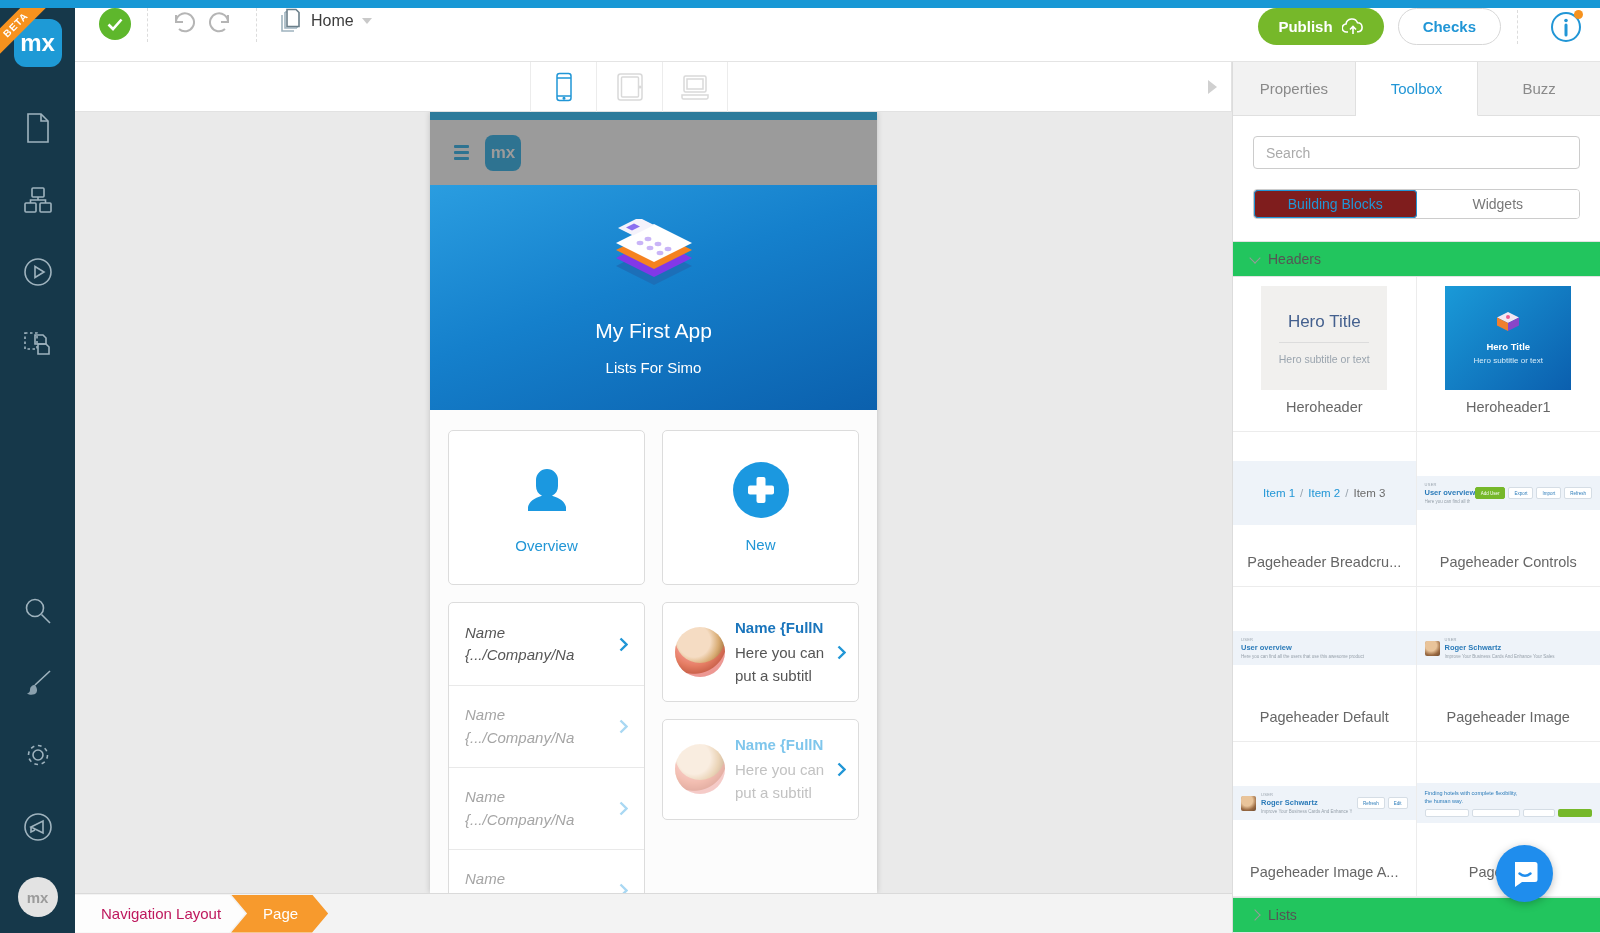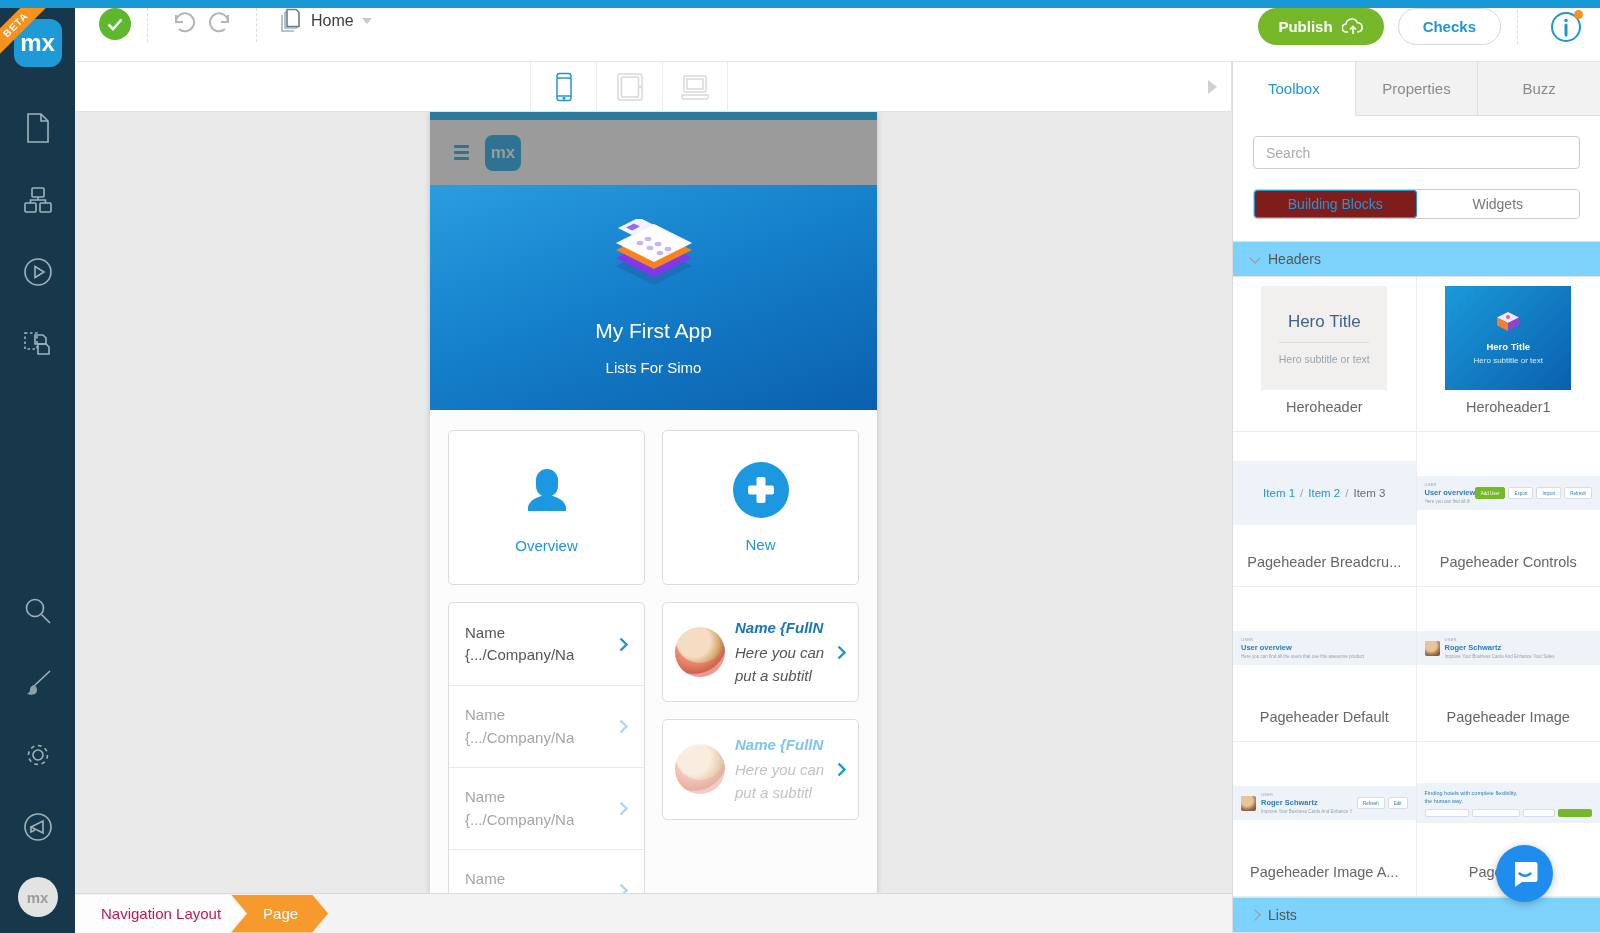--- a/index.html
+++ b/index.html
@@ -59,29 +59,29 @@
   .pcard { background:#fff; border:1px solid #dcdcdc; border-radius:5px; }
   .action-card { height:155px; display:flex; flex-direction:column; align-items:center; justify-content:center; gap:18px; cursor:pointer; }
   .action-label { color:#2196d6; font-size:15px; }
   #plus-icon { width:56px; height:56px; border-radius:50%; background:#1b98e0; position:relative; }
   #plus-icon:before, #plus-icon:after { content:""; position:absolute; background:#fff; left:50%; top:50%; transform:translate(-50%,-50%); border-radius:2px; }
   #plus-icon:before { width:26px; height:9px; }
   #plus-icon:after { width:9px; height:26px; }
   #list-card { overflow:hidden; }
   .list-row { height:82px; padding:0 16px; display:flex; align-items:center; justify-content:space-between; cursor:pointer; }
   .list-row + .list-row { border-top:1px solid #e9e9e9; }
-  .list-row .lines { font-size:15px; line-height:1.5; color:#565656; white-space:nowrap; overflow:hidden; }
+  .list-row .lines { font-size:15px; line-height:1.5; color:#565656; white-space:nowrap; overflow:hidden;font-style:italic; }
   .list-row.dim .lines { color:#a5a5a5; }
   .list-row svg { stroke:#2196d6; fill:none; stroke-width:2.4; flex-shrink:0; }
   .list-row.dim svg { stroke:#a9d8f3; }
   .profile-card { padding:14px 12px; display:flex; align-items:center; gap:10px; cursor:pointer; }
   .profile-card .avatar { width:50px; height:50px; border-radius:50%; flex-shrink:0; align-self:center;
      background:radial-gradient(circle at 38% 28%, #f5dcc3 0 34%, #d8ab72 52%, #a1713d 68%, #e8e4da 70%);
      box-shadow:inset 0 -14px 0 rgba(240,90,90,.55); }
-  .profile-card .ptext { flex:1; min-width:0;font-style:italic; }
+  .profile-card .ptext { flex:1; min-width:0; }
   .profile-card .pname { color:#1a75bc; font-weight:bold; font-size:15px; line-height:1.45; }
   .profile-card .pbody { color:#555; font-size:15px; line-height:1.55; margin-top:2px; }
   .profile-card svg { stroke:#2196d6; fill:none; stroke-width:2.4; flex-shrink:0; }
   .profile-card.dim .pname { color:#7fc6ec; }
   .profile-card.dim .pbody { color:#c2c2c2; }
   .profile-card.dim .avatar { opacity:.5; }
   #right-col2 { display:flex; flex-direction:column; gap:17px; }
 
   
   #bottom-bar { position:absolute; left:75px; top:893px; width:1157px; height:40px; background:#f3f3f3; border-top:1px solid #dadada; display:flex; align-items:center; padding-left:0; z-index:10; }
@@ -95,21 +95,21 @@
   .ptab { flex:1; display:flex; align-items:center; justify-content:center; font-size:15px; color:#8a8a8a; background:#f2f2f2; border-right:1px solid #e0e0e0; cursor:pointer; }
   .ptab:last-child { border-right:none; }
   .ptab.active { background:#fff; color:#2196d6; border-bottom:1px solid #fff; margin-bottom:-1px; }
   #toolbox-body { flex:1; overflow:hidden; display:flex; flex-direction:column; }
   #search-wrap { padding:20px 20px 0 20px; }
   #search-input { width:100%; height:33px; border:1px solid #ccc; border-radius:4px; padding:0 12px; font-size:14px; color:#444; outline:none; font-family:"Liberation Sans",sans-serif; }
   #search-input::placeholder { color:#aaa; }
   #segmented { margin:20px 20px 22px 20px; display:flex; height:33px; border:1px solid #ccc; border-radius:4px; overflow:hidden; }
   .seg { flex:1; display:flex; align-items:center; justify-content:center; font-size:14px; color:#777; background:#fff; cursor:pointer; }
   .seg.active { background:#7f1d1d; color:#2196d6; box-shadow:inset 0 0 0 1px #2196d6; border-radius:4px; }
-  .section-hdr { height:36px; background:#7dd3fc; border-top:1px solid #e2e2e2; border-bottom:1px solid #e2e2e2; display:flex; align-items:center; padding-left:18px; font-size:14px; color:#555; gap:9px; cursor:pointer; flex-shrink:0; }
+  .section-hdr { height:36px; background:#22c55e; border-top:1px solid #e2e2e2; border-bottom:1px solid #e2e2e2; display:flex; align-items:center; padding-left:18px; font-size:14px; color:#555; gap:9px; cursor:pointer; flex-shrink:0; }
   .chev { width:8px; height:8px; border-right:1.5px solid #999; border-bottom:1.5px solid #999; transform:rotate(45deg); margin-top:-3px; }
   .chev.right { transform:rotate(-45deg); margin-top:0; }
   #blocks-grid { display:grid; grid-template-columns:1fr 1fr; }
   .block-cell { height:155px; border-bottom:1px solid #ececec; display:flex; flex-direction:column; cursor:grab; overflow:hidden; background:#fff; }
   .block-cell.lcol { border-right:1px solid #ececec; }
   .thumb-area { flex:1; display:flex; align-items:center; justify-content:center; overflow:hidden; }
   .block-label { height:32px; text-align:center; font-size:14.5px; color:#666; flex-shrink:0; white-space:nowrap; overflow:hidden; }
 
   
   .hero-thumb { width:126px; height:104px; background:#f1f0ee; display:flex; flex-direction:column; align-items:center; justify-content:center; }
@@ -390,22 +390,22 @@
   </div>
 </div>
 
 <div id="bottom-bar">
   <div class="crumb white">Navigation Layout</div>
   <div class="crumb orange">Page</div>
 </div>
 
 <div id="right-panel">
   <div id="panel-tabs">
+    <div class="ptab">Properties</div>
     <div class="ptab active">Toolbox</div>
-    <div class="ptab">Properties</div>
     <div class="ptab">Buzz</div>
   </div>
   <div id="toolbox-body">
     <div id="search-wrap">
       <input id="search-input" placeholder="Search" style="">
     </div>
     <div id="segmented">
       <div class="seg active">Building Blocks</div>
       <div class="seg">Widgets</div>
     </div>

